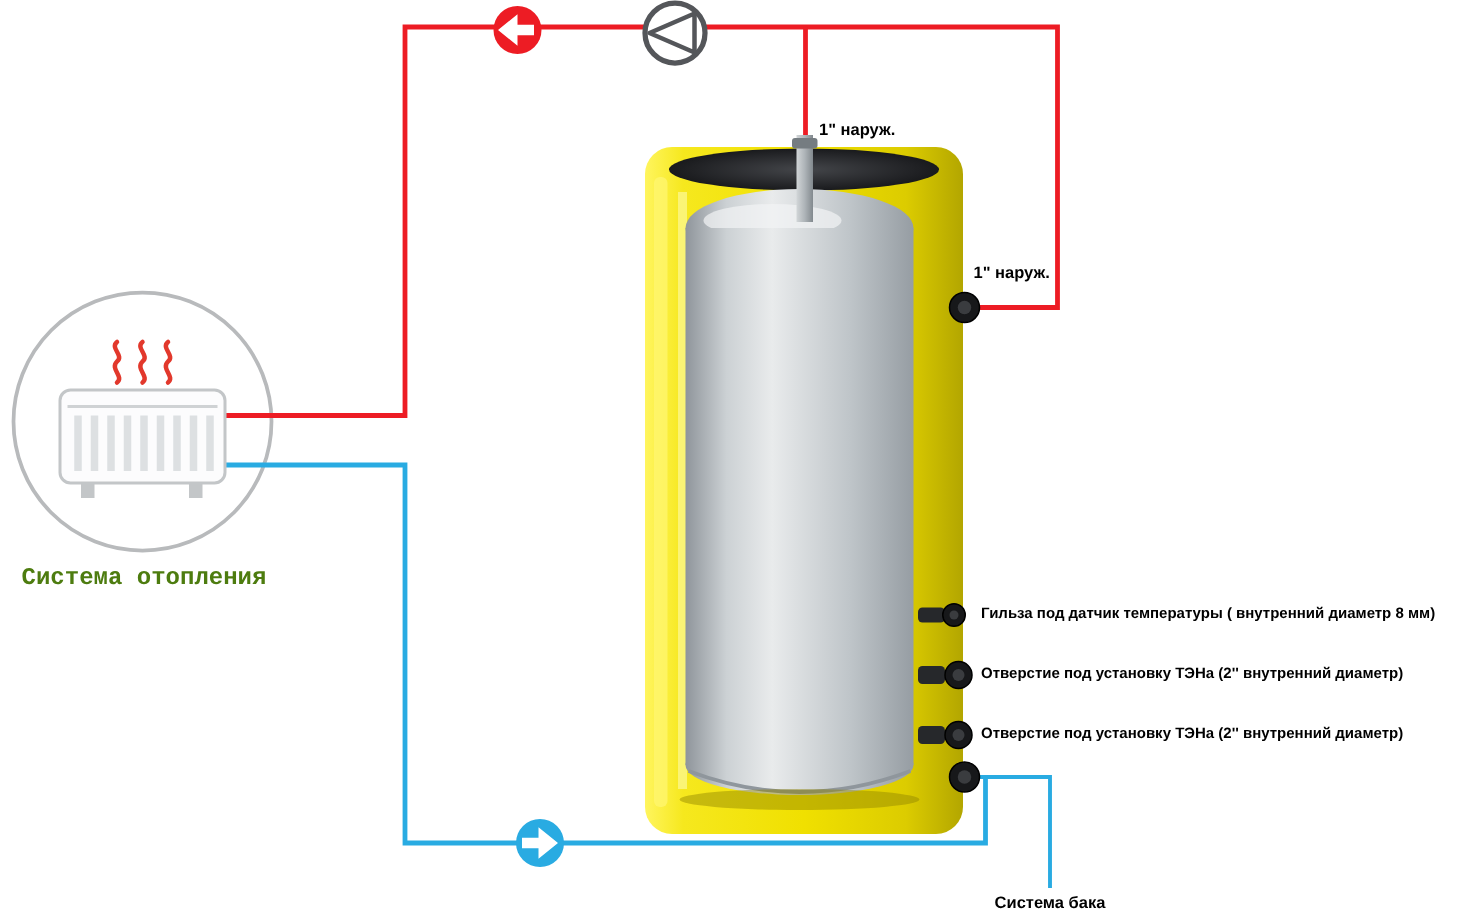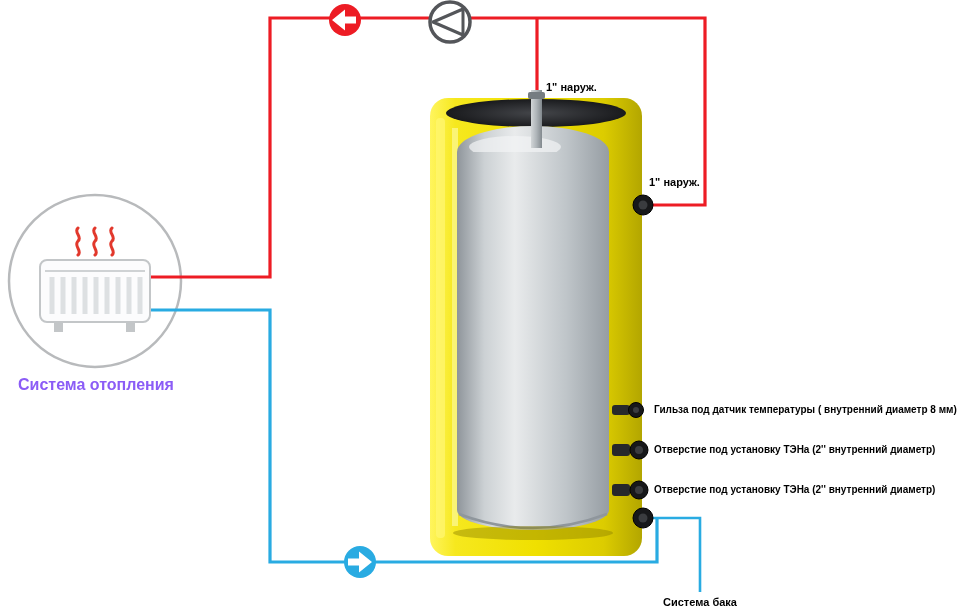--- a/index.html
+++ b/index.html
@@ -20,21 +20,22 @@
     white-space:nowrap;
   }
   .lbl-big{font-size:11px;line-height:13px;}
   .lbl-center{text-align:center;}
   .system-lbl{
     position:absolute;
     left:5px;top:376px;width:182px;
     text-align:center;
     font-weight:700;
     font-size:16px;
-    color:#8b5cf6;
+    color:#4d7c0f;
+    font-family:Liberation Mono, monospace;
   }
 </style>
 </head>
 <body>
 
 <div class="stage">
 
   <svg width="978" height="611" viewBox="0 0 978 611">
     <defs>
       <linearGradient id="gy" x1="0" y1="0" x2="1" y2="0">

